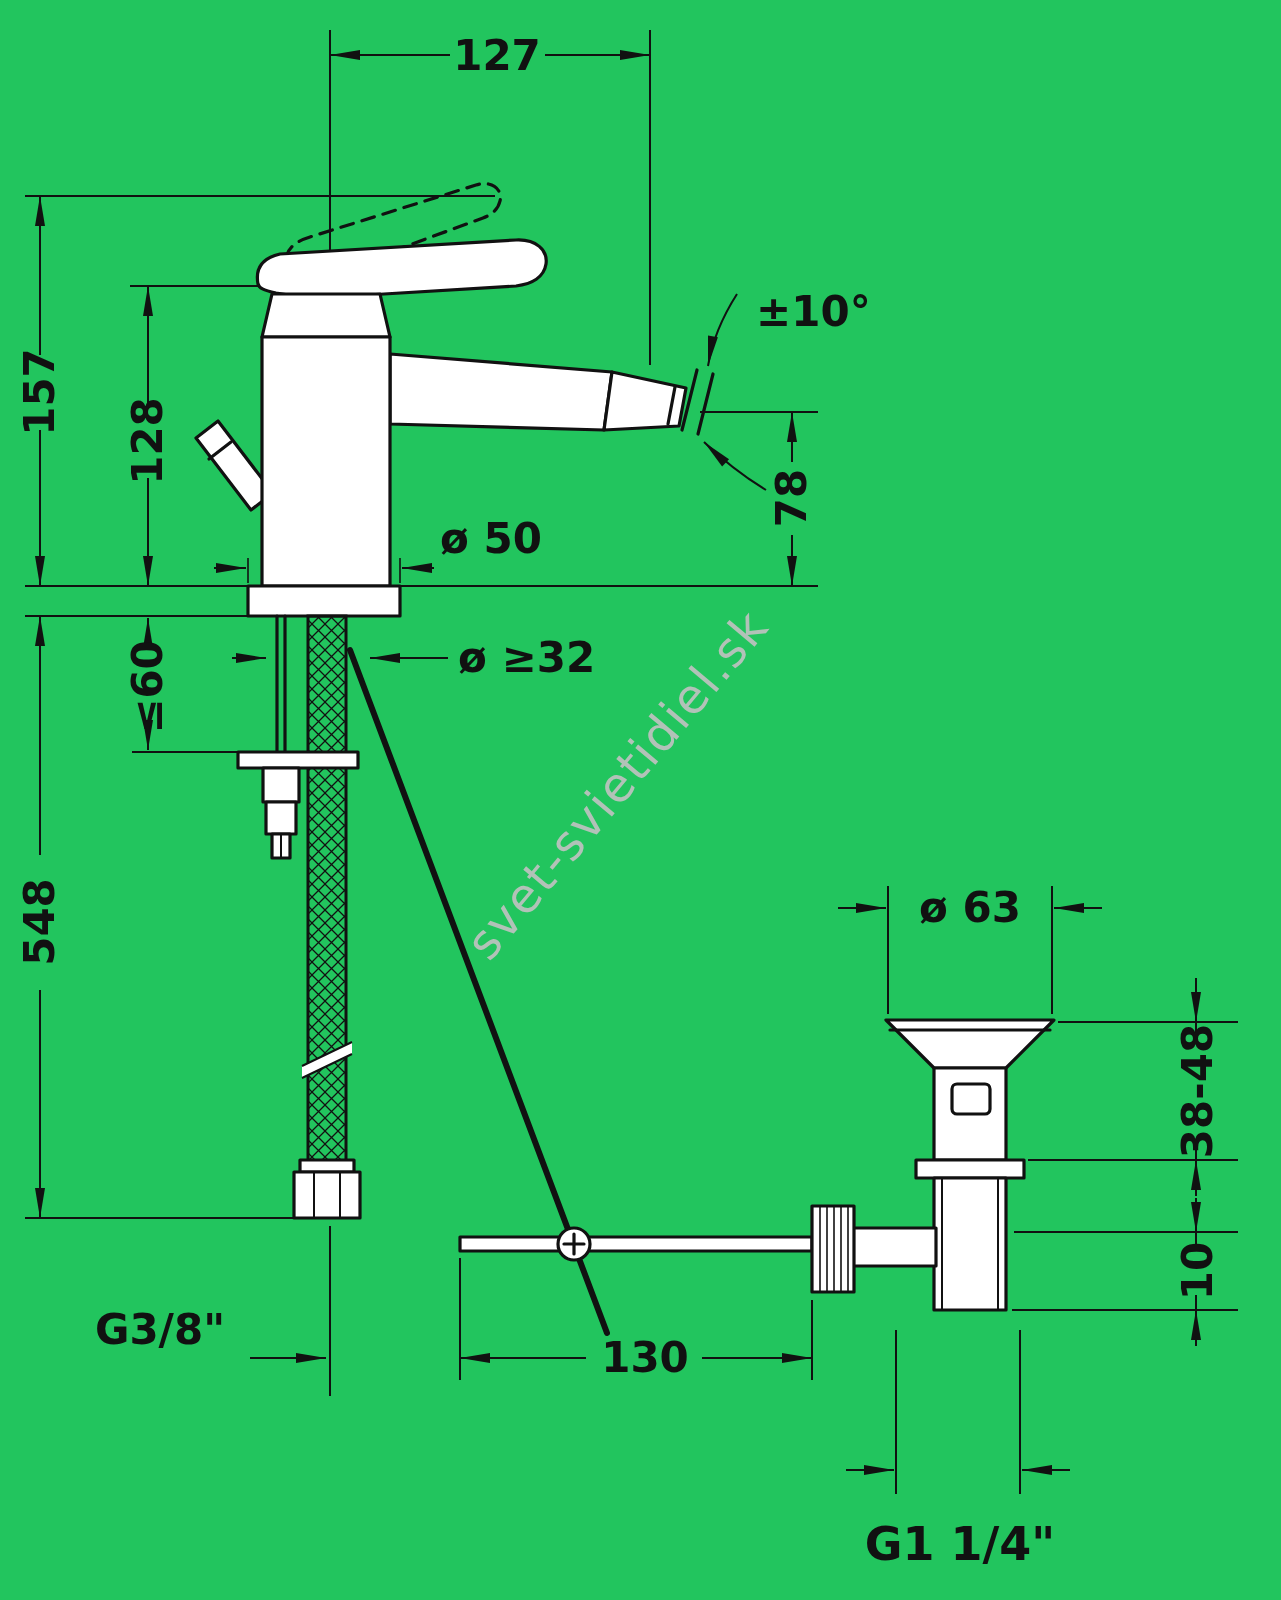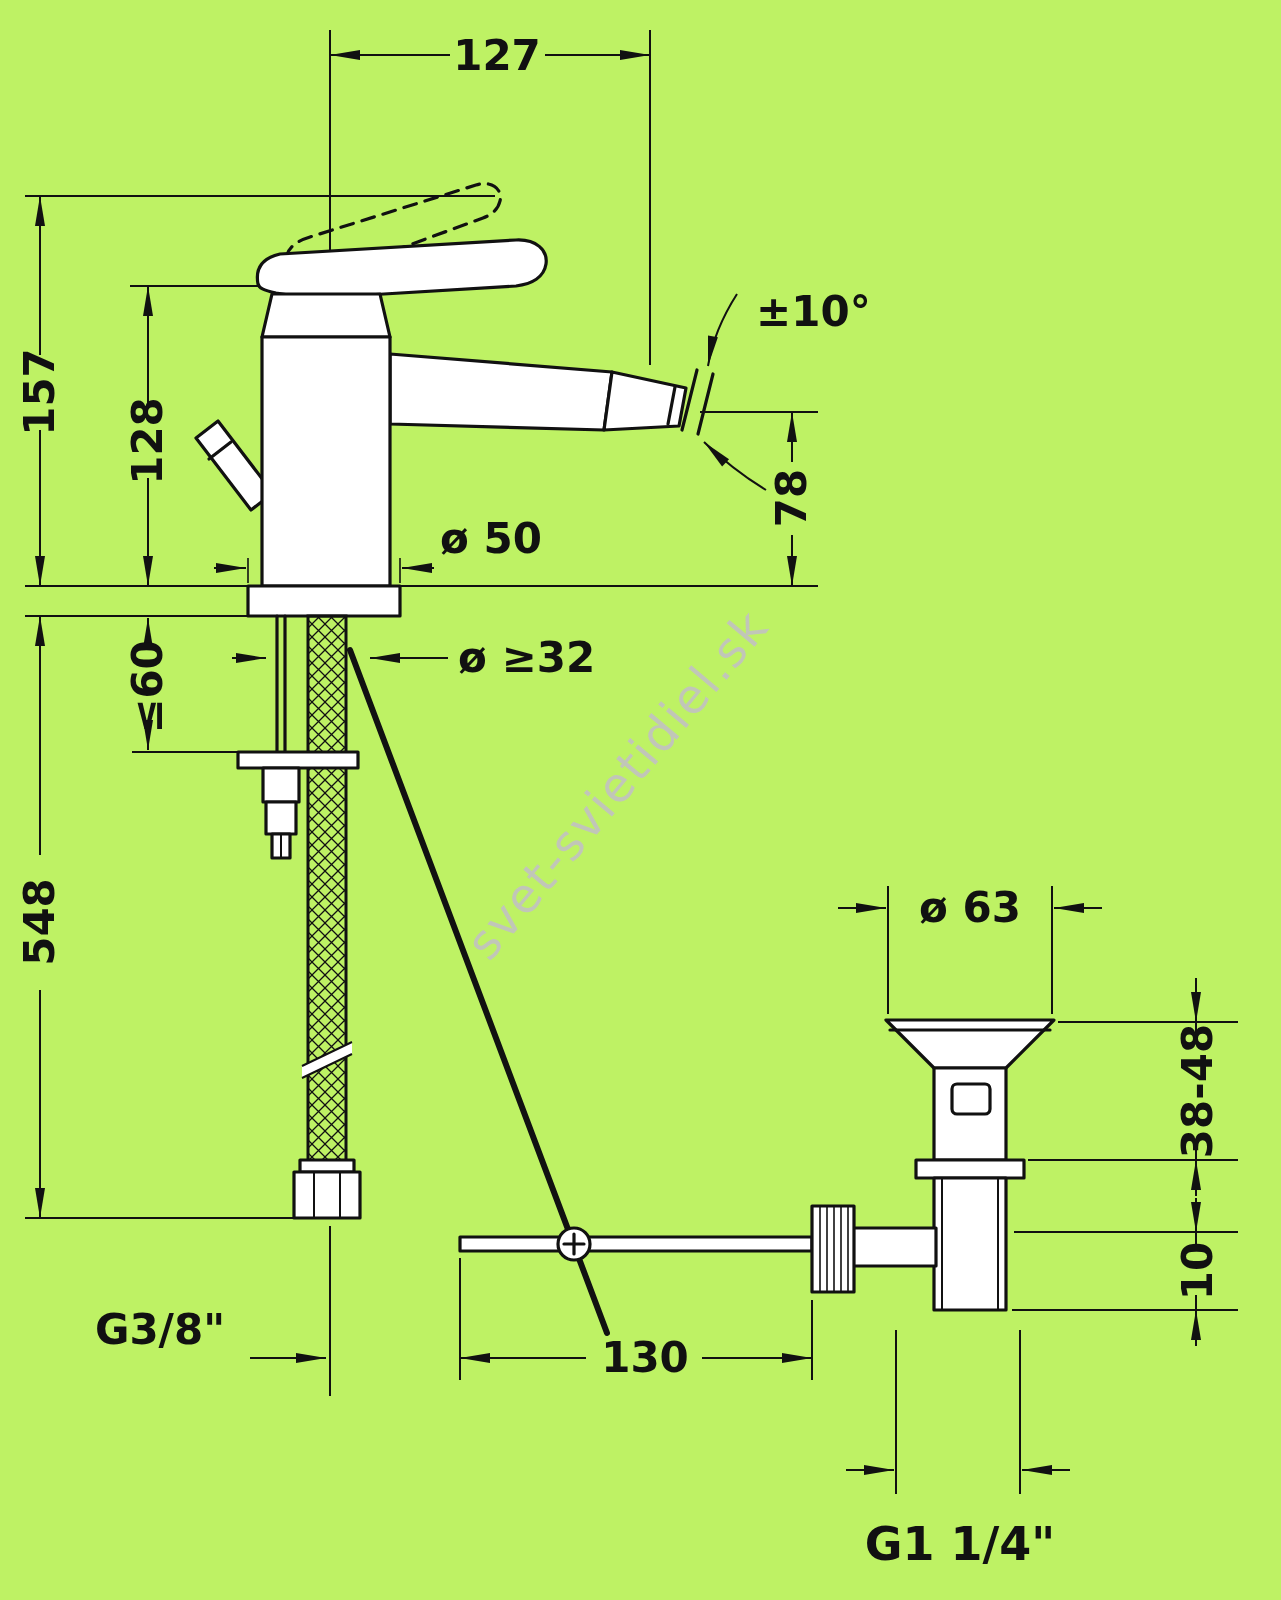--- a/index.html
+++ b/index.html
@@ -1,16 +1,16 @@
 <!DOCTYPE html>
 <html><head>
 <meta charset="utf-8">
 <style>
   html,body{margin:0;padding:0;background:#fff;}
-  .stage{position:relative;width:1281px;height:1600px;background:#bef264;overflow:hidden;}
+  .stage{position:relative;width:1281px;height:1600px;background:#22c55e;overflow:hidden;}
   svg{display:block;}
   .o  {fill:none;stroke:#111;stroke-width:3.2;stroke-linejoin:round;stroke-linecap:round;}
   .ow {fill:#fff;stroke:#111;stroke-width:3.2;stroke-linejoin:round;}
   .x  {fill:none;stroke:#111;stroke-width:2;}
   .thin{fill:none;stroke:#111;stroke-width:1.6;}
   .dashed{stroke-dasharray:13 9;}
   .dim{font:bold 42px "DejaVu Sans","Liberation Sans",sans-serif;fill:#111;}
   .dimlg{font:bold 46px "DejaVu Sans","Liberation Sans",sans-serif;fill:#111;}
   .wm{font:500 48px "DejaVu Sans","Liberation Sans",sans-serif;fill:#c2c2c2;letter-spacing:2px;opacity:.9;}
 </style>

